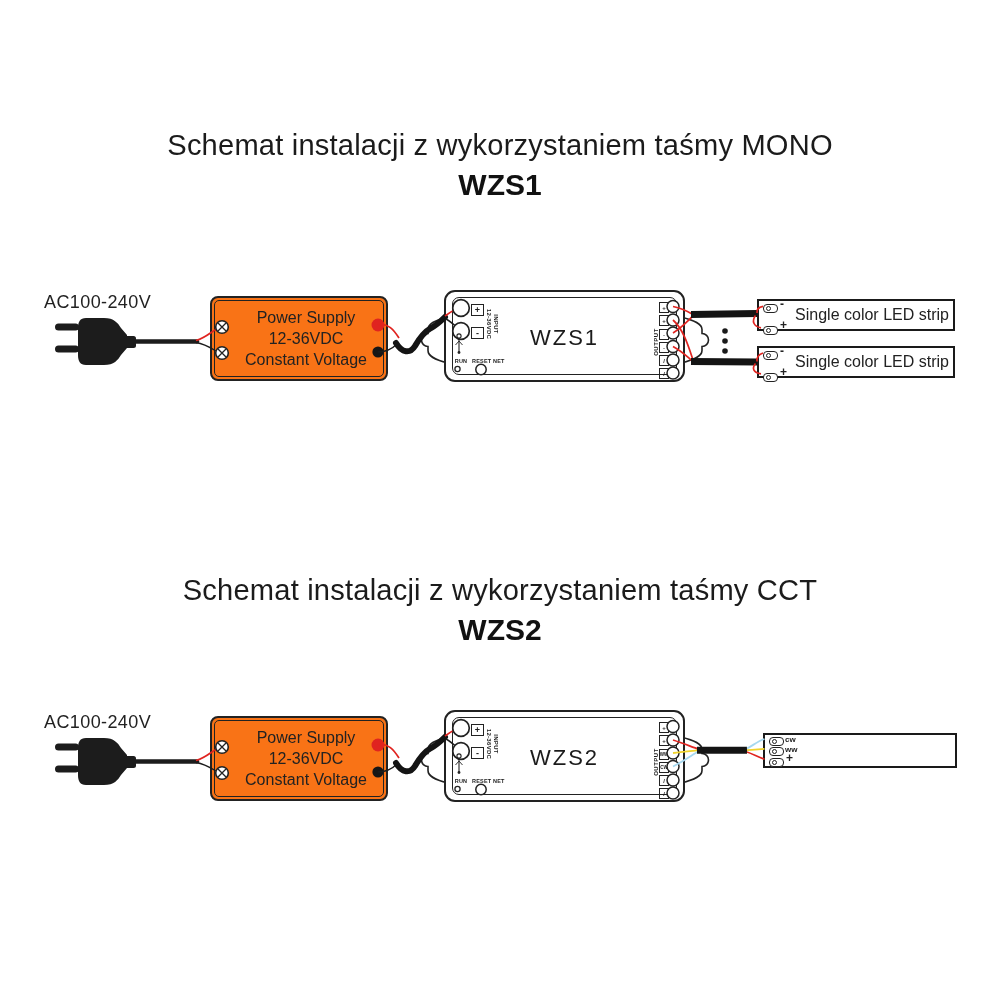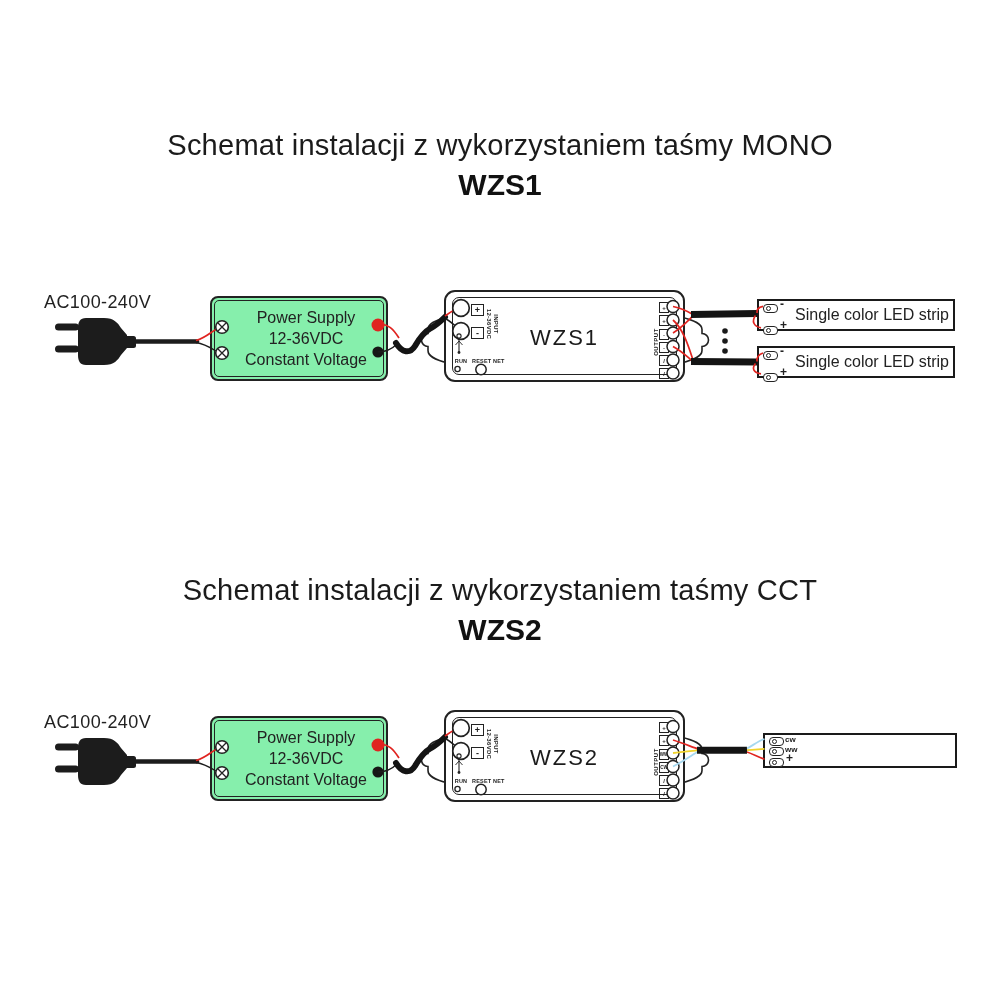--- a/index.html
+++ b/index.html
@@ -5,21 +5,21 @@
   html,body{margin:0;padding:0;background:#fff}
   .canvas{position:relative;width:1000px;height:812px;background:#fff;
           font-family:"Liberation Sans",sans-serif;color:#1b1b1b;overflow:hidden}
   svg.layer{position:absolute;left:0;top:0;pointer-events:none}
   .title{position:absolute;left:0;width:1000px;text-align:center;font-size:30px;
          letter-spacing:.2px;color:#1b1b1b;transform:scaleX(.97);white-space:nowrap}
   .model{position:absolute;left:0;width:1000px;text-align:center;font-size:30px;
          font-weight:700;color:#111}
   .ac{position:absolute;font-size:18px;letter-spacing:.4px;color:#222;white-space:nowrap}
   .psu{position:absolute;width:178px;height:85px;border:2.2px solid #222;border-radius:8px;
-       background:#86efac;box-sizing:border-box;padding:2px}
+       background:#f97316;box-sizing:border-box;padding:2px}
   .psu-inner{width:100%;height:100%;border:1.4px solid #222;border-radius:5px;box-sizing:border-box;
        display:flex;flex-direction:column;justify-content:center;align-items:center;padding-left:14px}
   .psu-line{font-size:16px;line-height:21px;color:#222;white-space:nowrap}
   .ctrl{position:absolute;width:241px;height:92px;border:2.2px solid #222;border-radius:11px;
         background:#fff;box-sizing:border-box}
   .ctrl-panel{position:absolute;left:6px;top:5px;right:6px;bottom:5px;border:1.5px solid #222;
         border-radius:7px}
   .inbox{position:absolute;width:13px;height:12px;border:1.3px solid #222;background:#fff;
         box-sizing:border-box;display:flex;align-items:center;justify-content:center;
         font-size:9px;font-weight:700}

